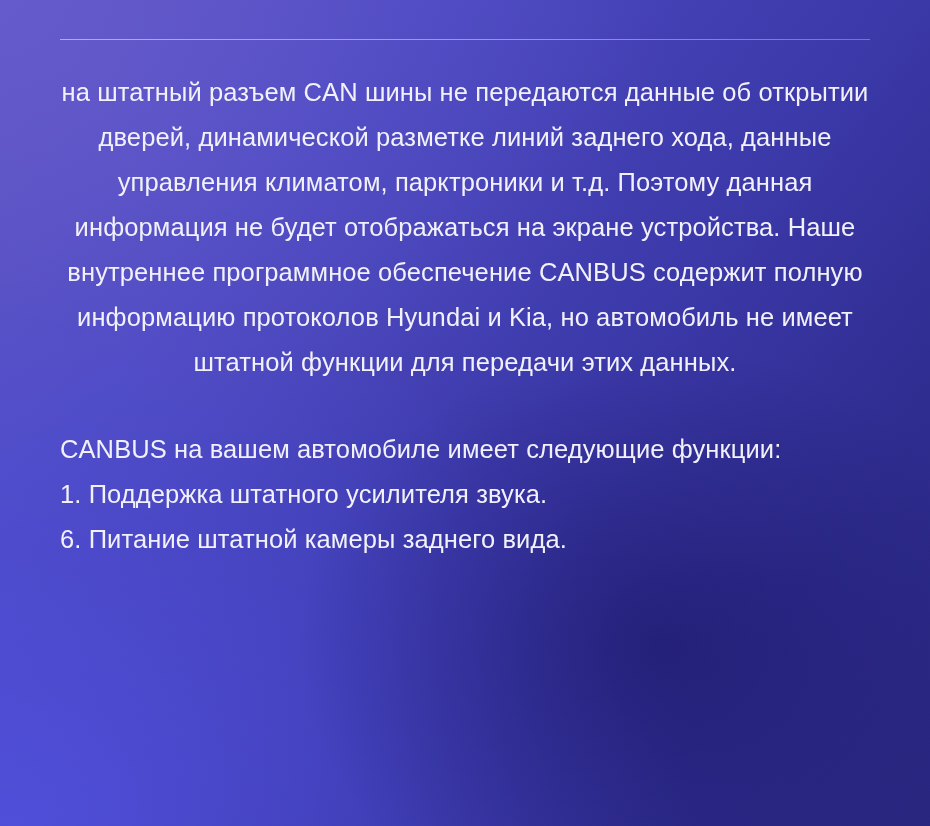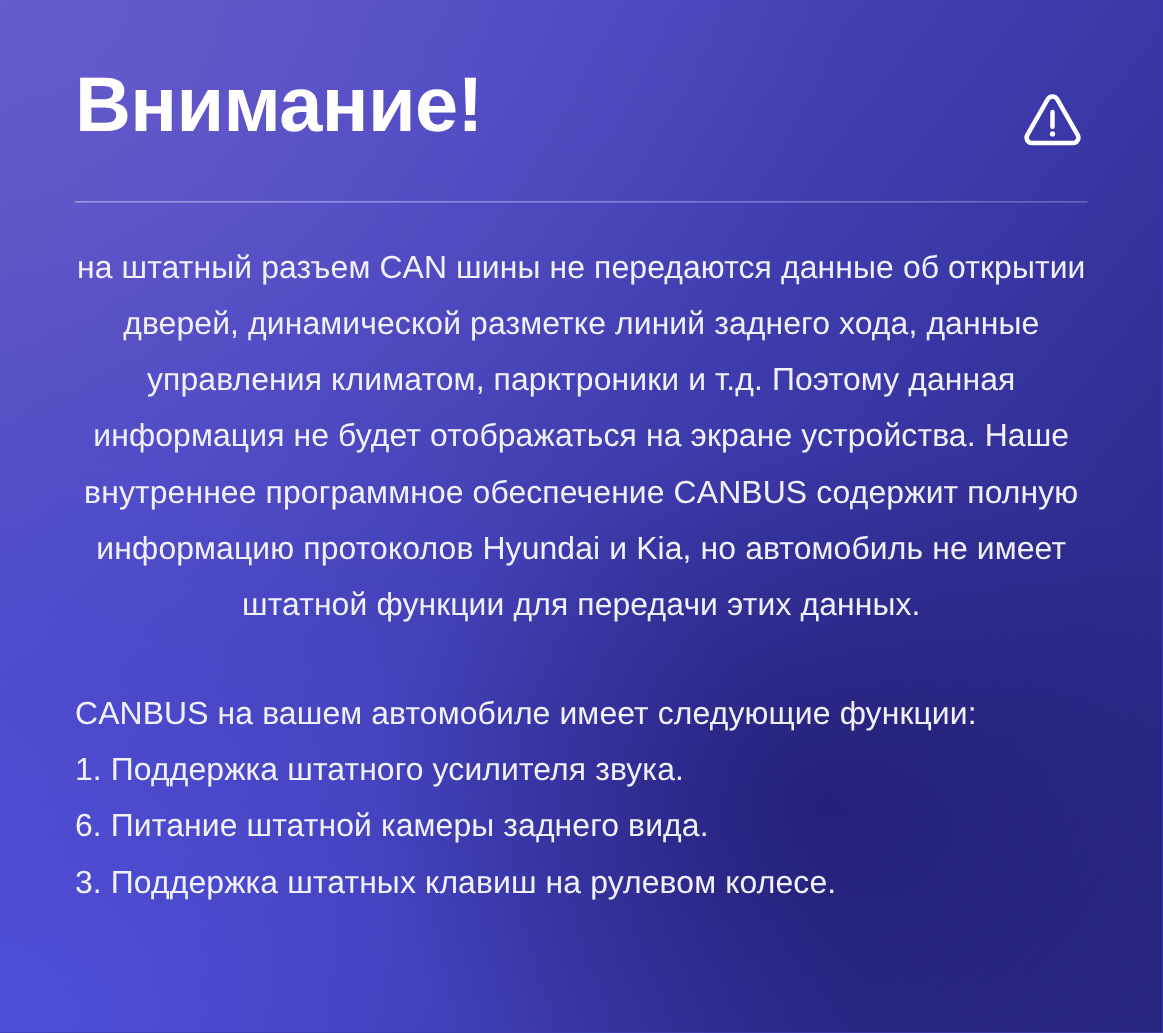--- a/index.html
+++ b/index.html
@@ -114,40 +114,28 @@
     letter-spacing: 0.1px;
     white-space: nowrap;
   }
 </style>
 </head>
 <body>
 
 <div class="poster">
   <div class="content">
 
-    <div class="header">
-      <div class="title">Внимание!</div>
-
-      <svg class="warn-icon" viewBox="0 0 52 52" aria-hidden="true">
-        <path d="M26 7.2c-1.55 0-2.98 0.83-3.75 2.17L5.9 37.9c-0.78 1.35-0.78 3.02 0 4.37
-                 0.78 1.35 2.2 2.18 3.76 2.18h32.68c1.56 0 2.98-0.83 3.76-2.18
-                 0.78-1.35 0.78-3.02 0-4.37L29.75 9.37C28.98 8.03 27.55 7.2 26 7.2z" fill="none" stroke="#ffffff" stroke-width="3.6" stroke-linejoin="round" stroke-linecap="round"></path>
-        <path d="M26 19.6 L26 31.4" fill="none" stroke="#ffffff" stroke-width="3.6" stroke-linecap="round"></path>
-        <circle cx="26" cy="37.1" r="2.1" fill="#ffffff"></circle>
-      </svg>
-    </div>
 
     <div class="divider"></div>
 
     <div class="body-block">
       <p class="body-par">на штатный разъем CAN шины не передаются данные об открытии дверей, динамической разметке линий заднего хода, данные управления климатом, парктроники и т.д. Поэтому данная информация не будет отображаться на экране устройства. Наше внутреннее программное обеспечение CANBUS содержит полную информацию протоколов Hyundai и Kia, но автомобиль не имеет штатной функции для передачи этих данных.</p>
     </div>
 
     <div class="list-block">
       <div class="list-intro">CANBUS на вашем автомобиле имеет следующие функции:</div>
 
       <div class="list-item">1. Поддержка штатного усилителя звука.</div>
       <div class="list-item">6. Питание штатной камеры заднего вида.</div>
-      <div class="list-item">3. Поддержка штатных клавиш на рулевом колесе.</div>
     </div>
 
   </div>
 </div>
 
 </body></html>

